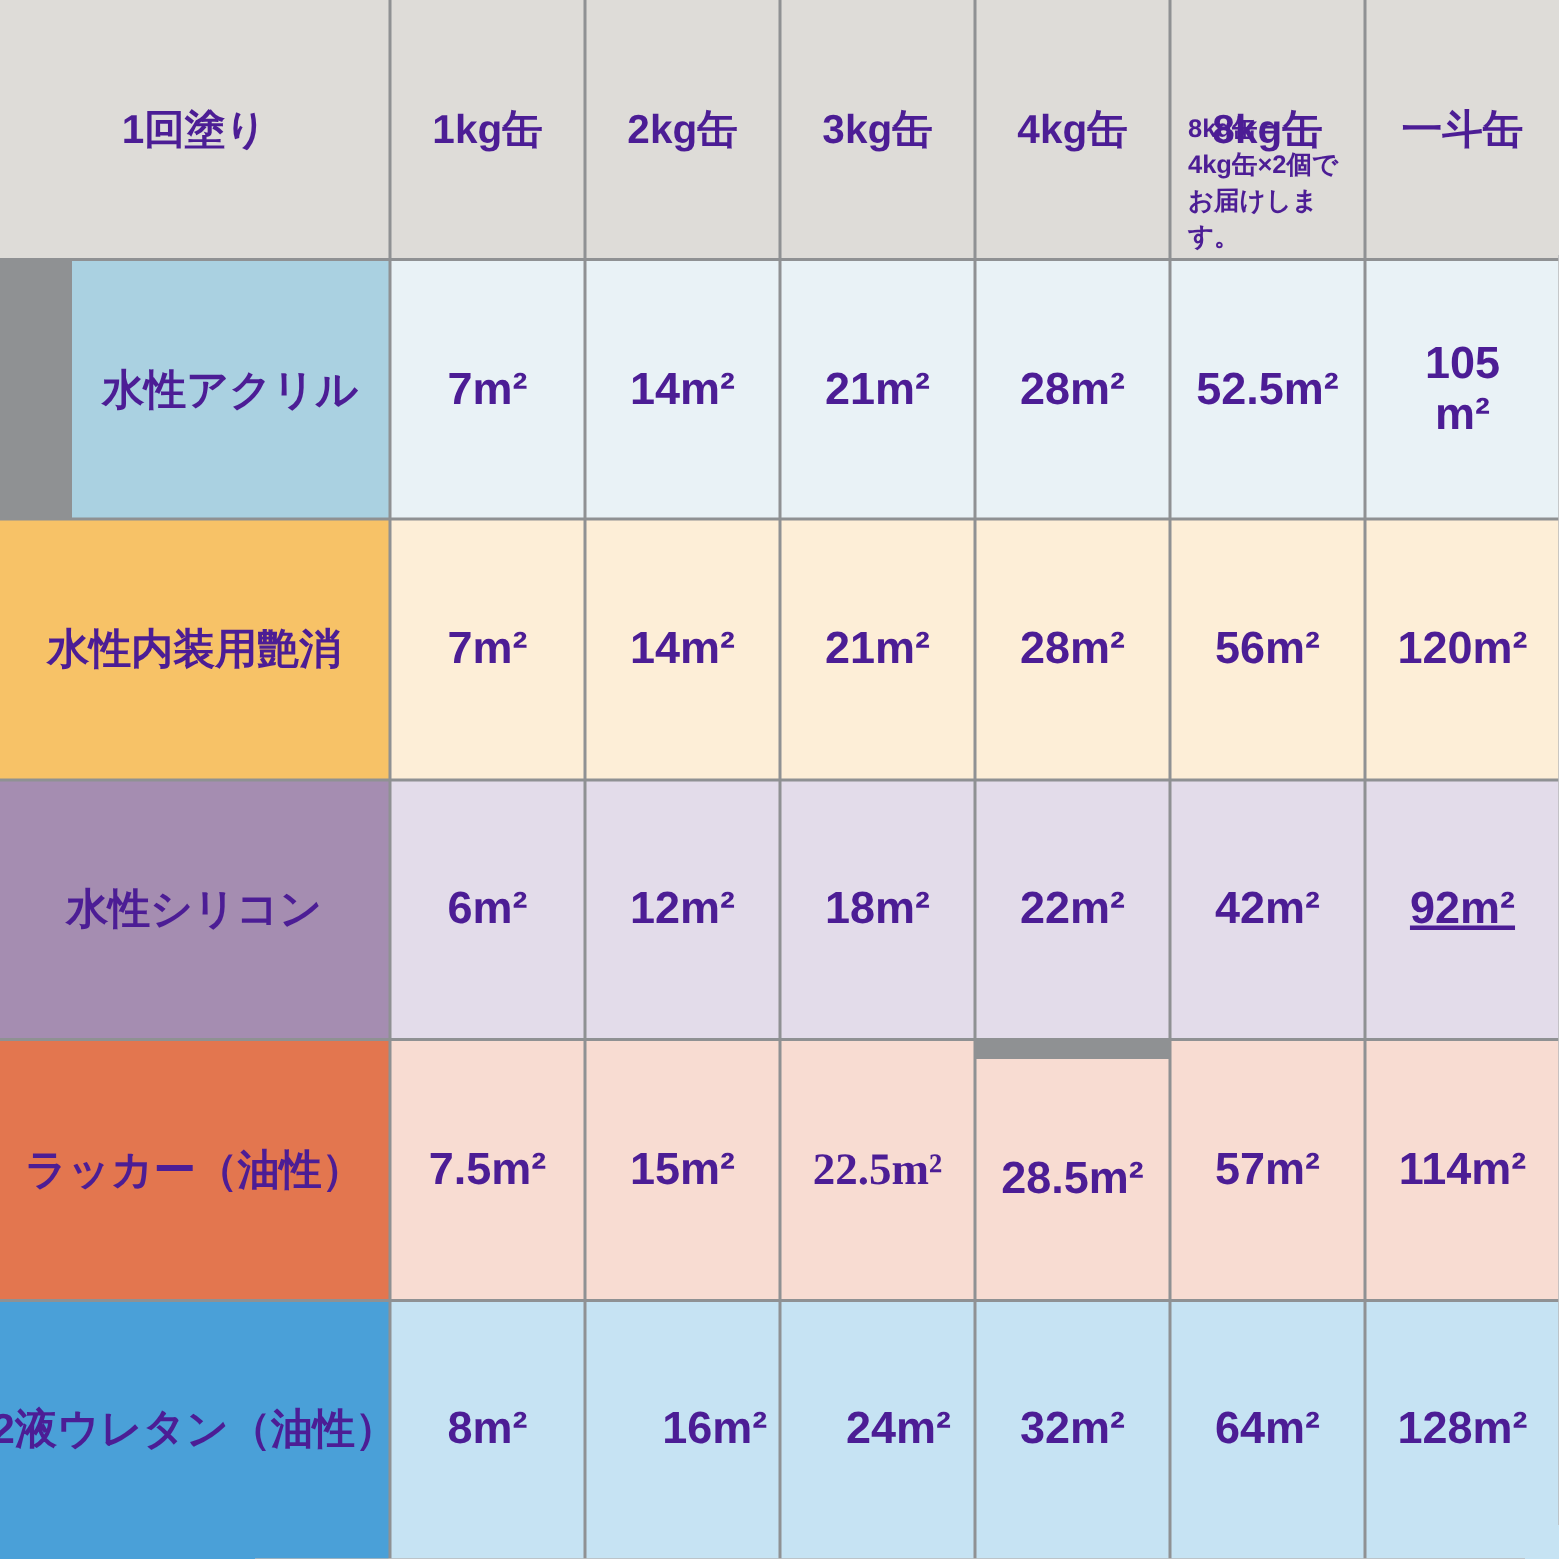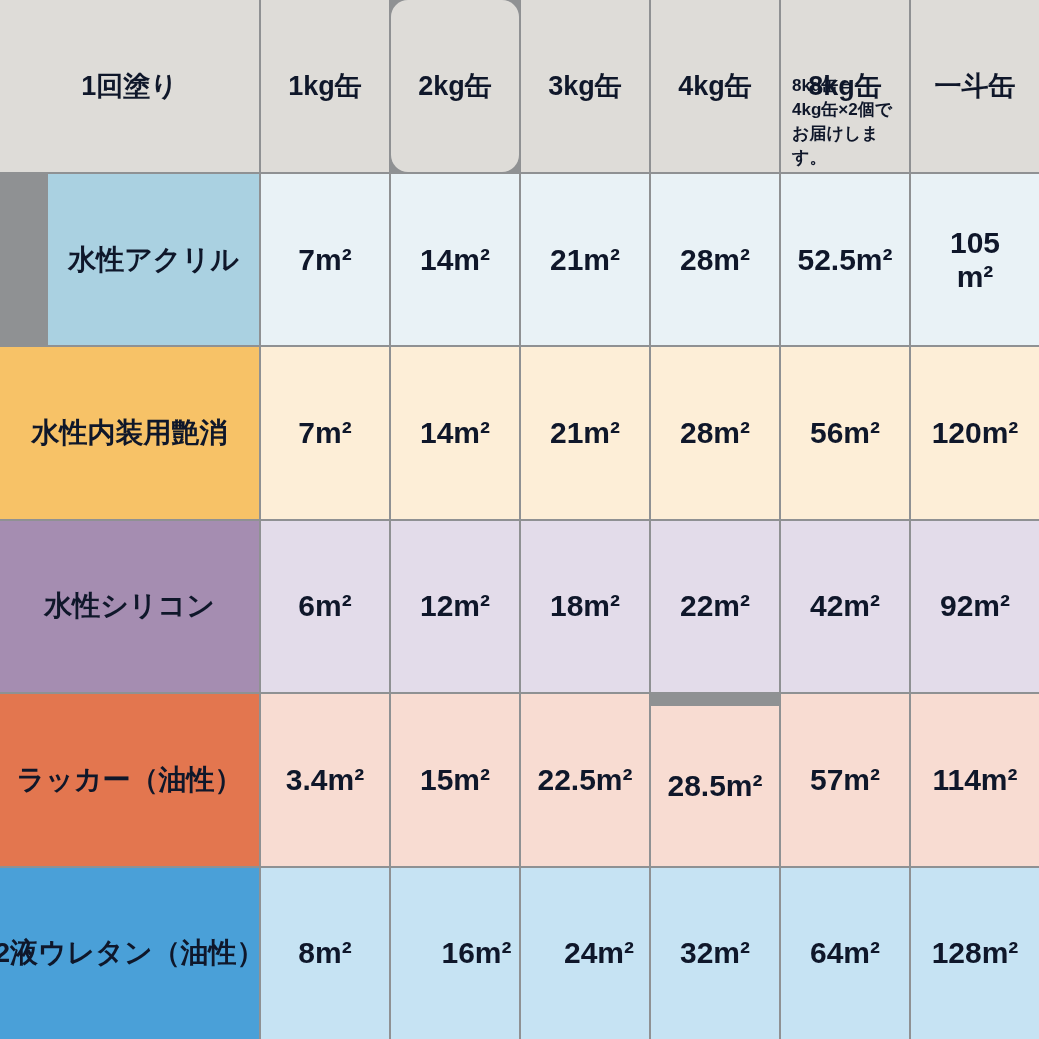--- a/index.html
+++ b/index.html
@@ -31,29 +31,29 @@
     bottom: 2px;
     text-align: left;
     font-size: 17px;
     line-height: 24px;
   }
   .note span { display: block; }
 </style>
 </head>
 <body>
 
-<div class="table" style="background: rgb(143, 145, 147); color: #0f172a;">
+<div class="table" style="background: rgb(143, 145, 147); color: #4c1d95;">
 
   <div class="hcell" style="background: rgb(222, 220, 216);">
     <span>1回塗り</span>
   </div>
   <div class="hcell" style="background: rgb(222, 220, 216);">
     <span>1kg缶</span>
   </div>
-  <div class="hcell" style="background: rgb(222, 220, 216); border-radius: 17px;">
+  <div class="hcell" style="background: rgb(222, 220, 216);">
     <span>2kg缶</span>
   </div>
   <div class="hcell" style="background: rgb(222, 220, 216);">
     <span>3kg缶</span>
   </div>
   <div class="hcell" style="background: rgb(222, 220, 216);">
     <span>4kg缶</span>
   </div>
   <div class="hcell" style="background: rgb(222, 220, 216);">
     <span>8kg缶</span>
@@ -139,37 +139,37 @@
       <span class="unit">m²</span>
     </div>
   <div class="cell" style="background: rgb(227, 220, 234);">
       <span class="val">22</span>
       <span class="unit">m²</span>
     </div>
   <div class="cell" style="background: rgb(227, 220, 234);">
       <span class="val">42</span>
       <span class="unit">m²</span>
     </div>
-  <div class="cell" style="background: rgb(227, 220, 234);">
+  <div class="cell" style="background: rgb(227, 220, 234); text-decoration: underline;">
       <span class="val">92</span>
       <span class="unit">m²</span>
     </div>
 
   <div class="lcell" style="background: rgb(227, 118, 79);">
     <span>ラッカー（油性）</span>
   </div>
   <div class="cell" style="background: rgb(248, 220, 210);">
-      <span class="val">3.4</span>
+      <span class="val">7.5</span>
       <span class="unit">m²</span>
     </div>
   <div class="cell" style="background: rgb(248, 220, 210);">
       <span class="val">15</span>
       <span class="unit">m²</span>
     </div>
-  <div class="cell" style="background: rgb(248, 220, 210);">
+  <div class="cell" style="background: rgb(248, 220, 210); font-family: Liberation Serif, serif;">
       <span class="val">22.5</span>
       <span class="unit">m²</span>
     </div>
   <div class="cell" style="background: rgb(248, 220, 210); margin-top: 12px;">
       <span class="val">28.5</span>
       <span class="unit">m²</span>
     </div>
   <div class="cell" style="background: rgb(248, 220, 210);">
       <span class="val">57</span>
       <span class="unit">m²</span>

